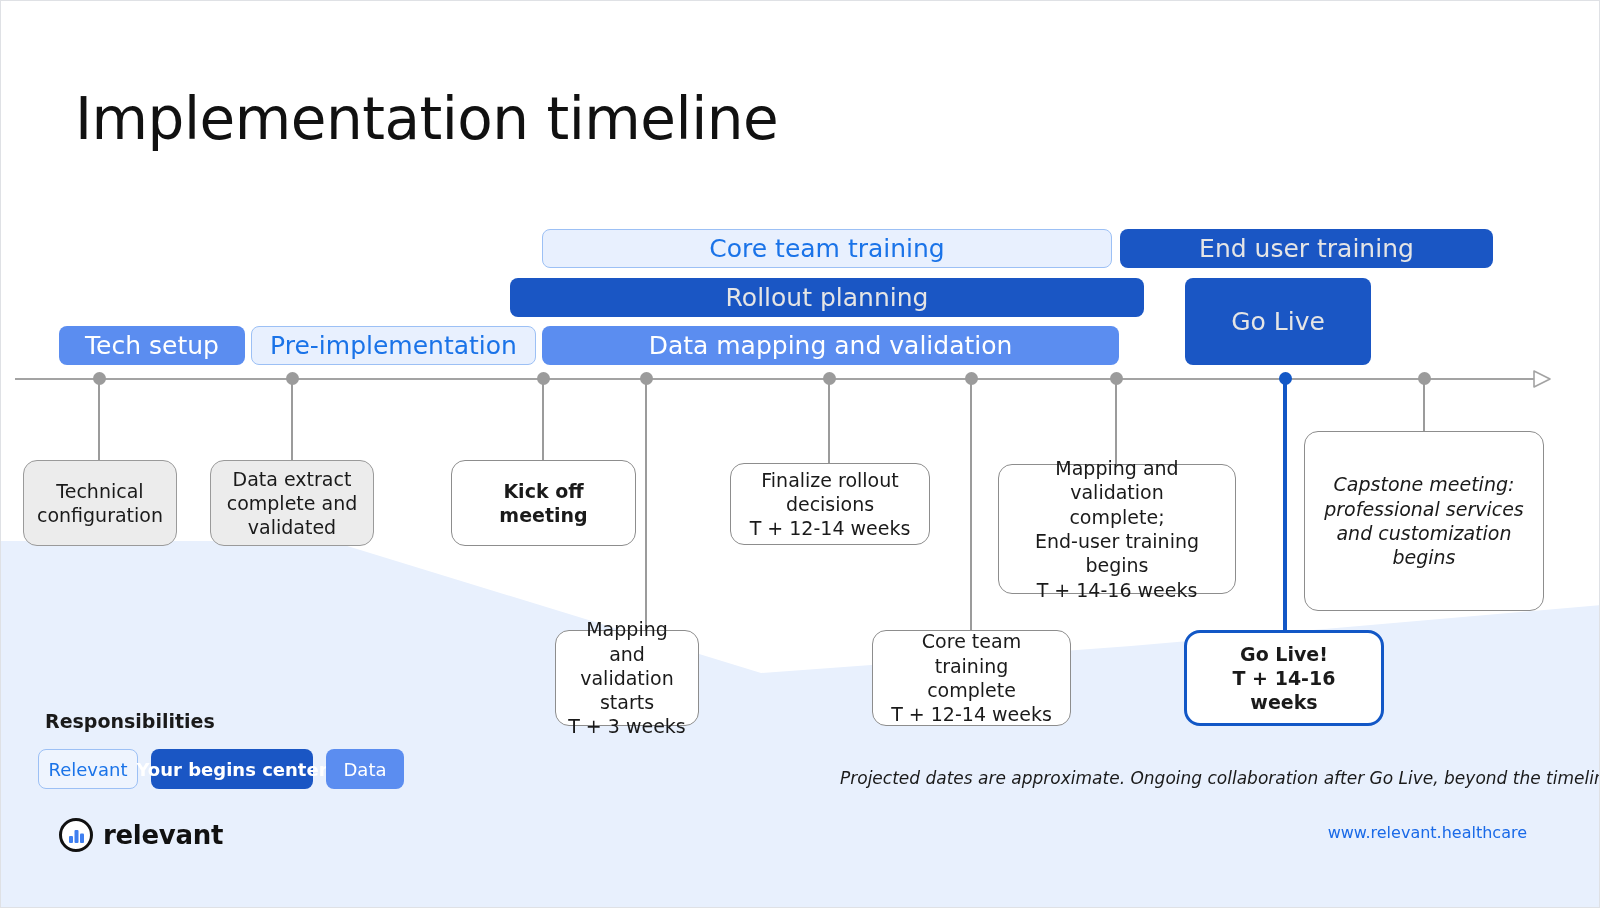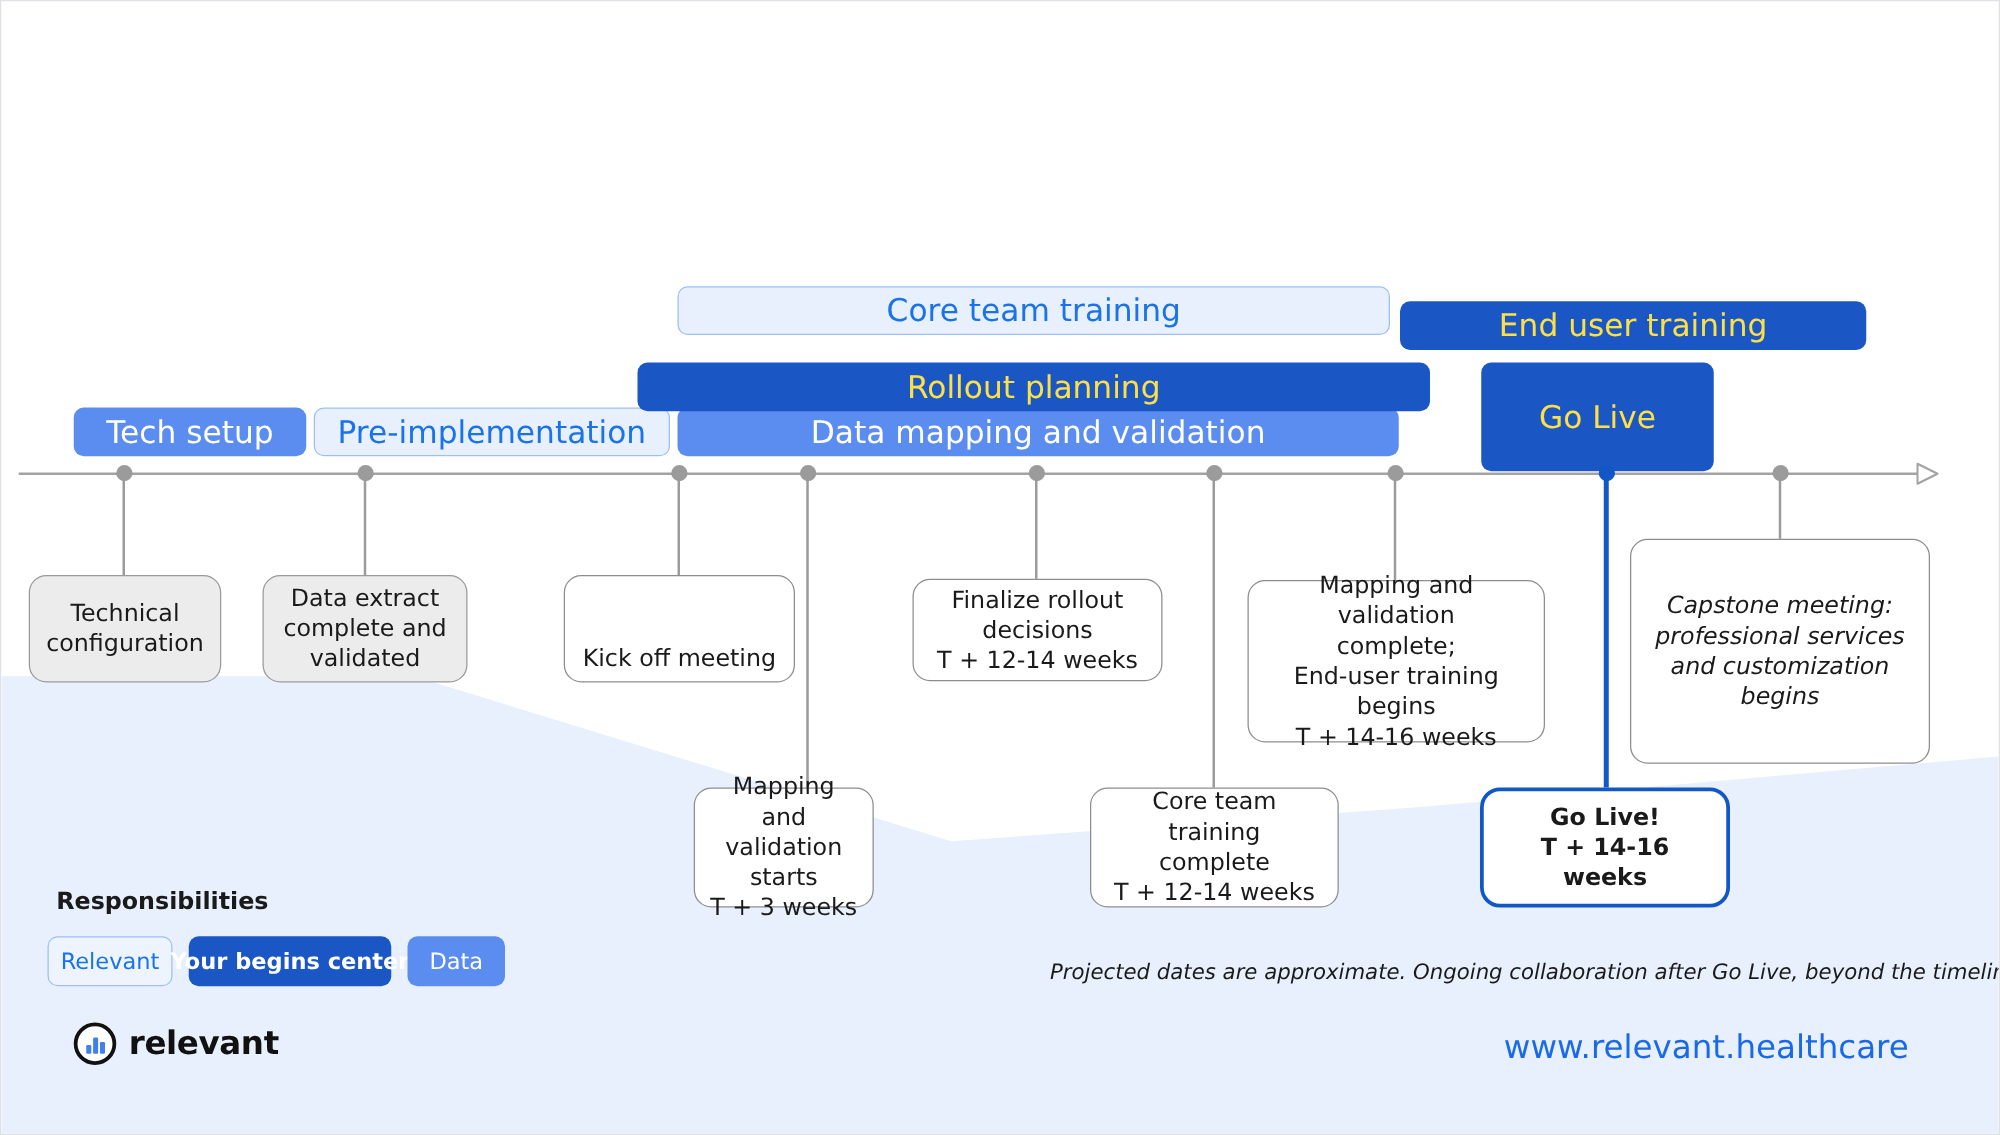--- a/index.html
+++ b/index.html
@@ -84,22 +84,21 @@
     white-space: nowrap;
     padding: 0 8px;
   }
   .bar.relevant {
     background: #e8f0fe;
     border: 1.5px solid #9cc0f5;
     color: #1a73e8;
   }
   .bar.health {
     background: #1a56c4;
-    color: #fde047;
-    margin-top: 12px;
+    color: #e5e5e5;
   }
   .bar.both {
     background: #5b8df0;
     color: #ffffff;
   }
   
   .callout {
     position: absolute;
     box-sizing: border-box;
     display: flex;
@@ -111,21 +110,21 @@
     background: #ffffff;
     color: #1a1a1a;
     font-size: 19px;
     line-height: 1.28;
     padding: 6px 10px;
   }
   .callout.grey {
     background: #ececec;
     border-color: #9a9a9a;
   }
-  .callout.bold { font-weight: normal; align-items: flex-end; }
+  .callout.bold { font-weight: bold; }
   .callout.golive {
     border: 3px solid #1257c6;
     border-radius: 16px;
     font-weight: bold;
   }
   
   .legend-title {
     position: absolute;
     left: 44px;
     top: 709px;
@@ -160,21 +159,21 @@
     top: 767px;
     font-size: 17px;
     font-style: italic;
     color: #1a1a1a;
     white-space: nowrap;
   }
   .site-url {
     position: absolute;
     right: 72px;
     top: 822px;
-    font-size: 26px;
+    font-size: 16px;
     color: #1a6ae8;
     white-space: nowrap;
     text-decoration: none;
   }
   .logo {
     position: absolute;
     left: 57px;
     top: 816px;
     display: flex;
     align-items: center;
@@ -190,20 +189,21 @@
 </style>
 </head>
 <body>
 
 <div id="slide">
 
   <svg class="wave" viewBox="0 0 1600 908" preserveAspectRatio="none" aria-hidden="true">
     <path d="M0,540 L330,540 L760,672 L1130,645 L1600,604 L1600,908 L0,908 Z" fill="#e8f0fd"></path>
   </svg>
 
+  <div class="title">Implementation timeline</div>
 
   <div class="axis-line"></div>
   <svg class="axis-arrow" viewBox="0 0 24 24">
     <path d="M3,4 L19,12 L3,20 Z" fill="#ffffff" stroke="#a3a3a3" stroke-width="1.6" stroke-linejoin="round"></path>
   </svg>
 
   <div id="leaders-layer">
       <div class="leader" style="left: 98px; top: 378px; height: 81px;"></div>
       <div class="leader" style="left: 291px; top: 378px; height: 81px;"></div>
       <div class="leader" style="left: 542px; top: 378px; height: 81px;"></div>

